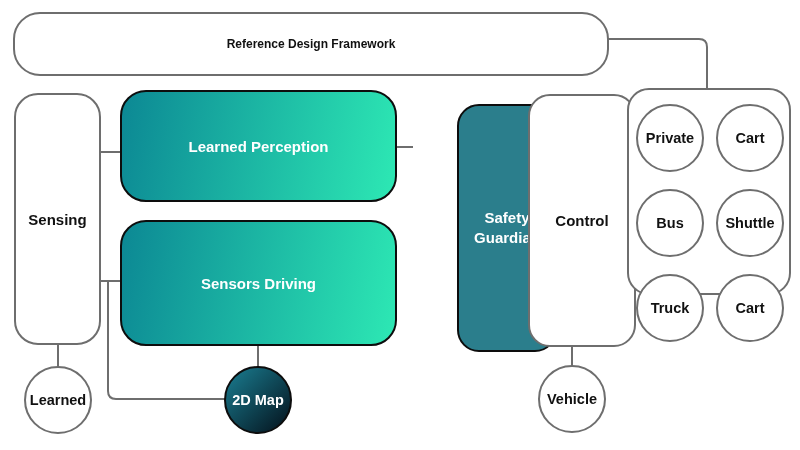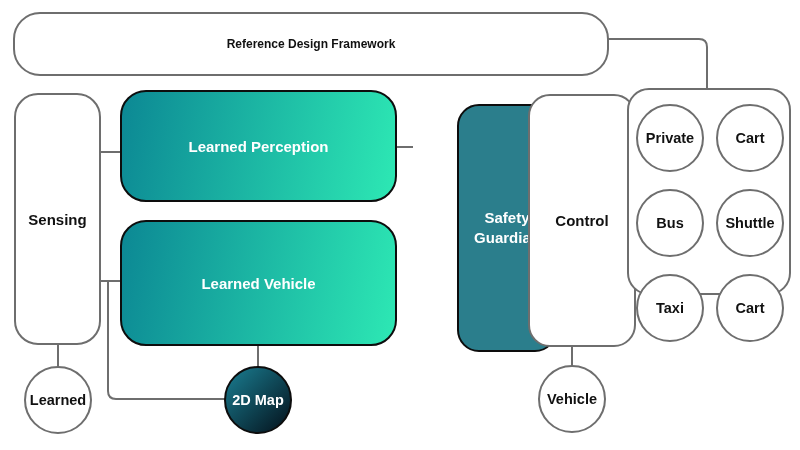--- a/index.html
+++ b/index.html
@@ -84,21 +84,21 @@
 
   <div class="node dark-border rounded grad-box perception">
     <span>Learned Perception</span>
   </div>
 
   <div class="node outline sensing">
     <span>Sensing</span>
   </div>
 
   <div class="node dark-border rounded grad-box driving">
-    <span>Learned Vehicle</span>
+    <span>Sensors Driving</span>
   </div>
 
   <div class="node dark-border guardian">
     <span>Safety Guardian</span>
   </div>
 
   <div class="node outline control">
     <span>Control</span>
   </div>
 
@@ -109,21 +109,21 @@
     <div class="circle">
       <span>Cart</span>
     </div>
     <div class="circle">
       <span>Bus</span>
     </div>
     <div class="circle">
       <span>Shuttle</span>
     </div>
     <div class="circle">
-      <span>Taxi</span>
+      <span>Truck</span>
     </div>
     <div class="circle">
       <span>Cart</span>
     </div>
   </div>
 
   <div class="circle float-circle sensors">
     <span>Learned</span>
   </div>
 

